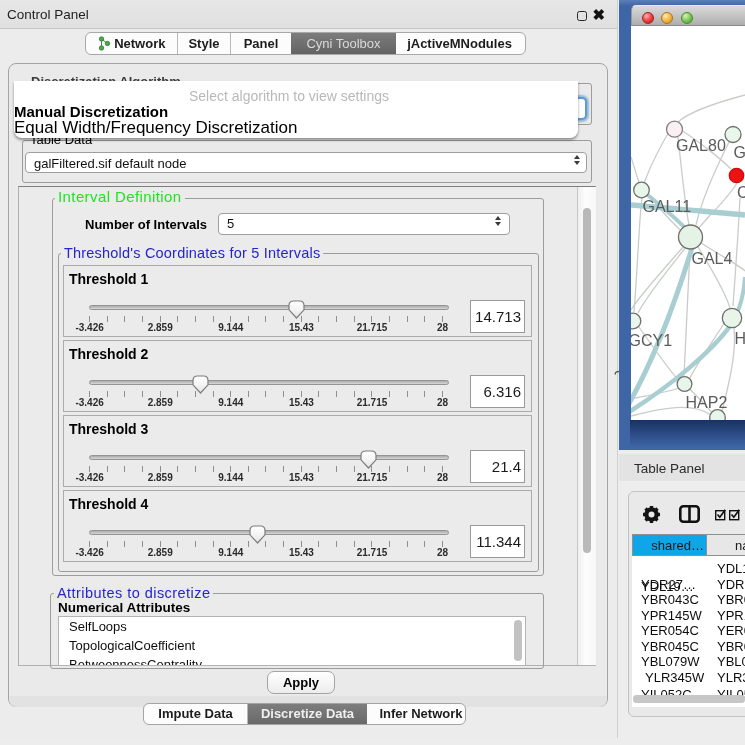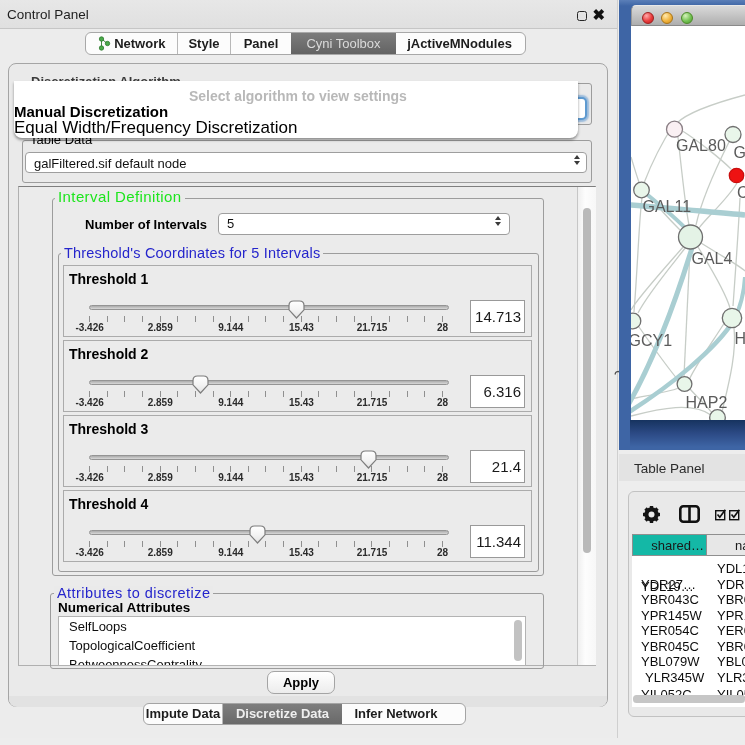--- a/index.html
+++ b/index.html
@@ -42,21 +42,21 @@
   Network</div><div class="seg" style="width:53px;border-right:1px solid #b8b8b8;">Style</div><div class="seg" style="width:60px;">Panel</div><div class="seg" style="width:105px;background:linear-gradient(#7c7c7c,#636363);color:#dadada;font-weight:500;">Cyni Toolbox</div><div class="seg" style="width:127px;">jActiveMNodules</div>
 </div>
 
 <div class="abs" style="left:8px;top:63px;width:600px;height:644px;border:1px solid #a5a5a5;border-radius:8px;background:#eaeaea;box-sizing:border-box;"></div>
 
 <div class="gb" style="left:22px;top:83px;width:568px;height:40px;"></div>
 <div class="abs" style="left:450px;top:97px;width:133px;height:19px;background:#fff;border:2px solid #5e9ad0;border-radius:5px;box-shadow:0 0 1.5px 2px rgba(110,162,212,.65);"></div>
 <div class="gl" style="left:28px;top:74.5px;color:#3b3b3b;background:transparent;font-weight:700;font-size:13px;">Discretization Algorithm</div>
 
 <div class="abs" style="left:14px;top:81px;width:564px;height:56.5px;background:#fff;border-radius:0 0 8px 8px;box-shadow:0 2px 3px rgba(0,0,0,0.4);z-index:3;"></div>
-<div class="abs" style="left:189px;top:88px;font-size:14px;font-weight:700;color:#b8b8b8;z-index:3;">Select algorithm to view settings</div>
+<div class="abs" style="left:189px;top:88px;font-size:14px;font-weight:400;color:#b8b8b8;z-index:3;">Select algorithm to view settings</div>
 <div class="abs" style="left:14px;top:103px;font-size:15px;font-weight:700;color:#000;z-index:3;">Manual Discretization</div>
 <div class="abs" style="left:14px;top:117.5px;font-size:17px;color:#000;z-index:3;">Equal Width/Frequency Discretization</div>
 
 <div class="gb" style="left:22px;top:140px;width:568px;height:41px;"></div>
 <div class="gl" style="left:27px;top:133px;color:#000;font-size:13px;background:transparent;">Table Data</div>
 <div class="combo" style="left:25px;top:152px;width:560px;height:19px;">
  <div class="ct">galFiltered.sif default node</div>
  <div class="carr" style="right:5px;top:2px;">
       <div class="u"></div>
       <div class="d"></div>
@@ -172,21 +172,21 @@
 <div class="abs" style="left:58px;top:616px;width:468px;height:50px;background:#fff;border:1px solid #b3b3b3;overflow:hidden;box-sizing:border-box;">
  <div style="position:absolute;left:10px;top:-0.5px;font-size:13px;line-height:19.4px;color:#0d0d0d;">SelfLoops<br>TopologicalCoefficient<br>BetweennessCentrality</div>
  <div style="position:absolute;right:3px;top:3px;width:8px;height:41px;background:#c2c2c2;border-radius:4px;"></div>
 </div>
 
 <div class="abs" style="left:267px;top:671px;width:68px;height:23px;border:1px solid #a4a4a4;border-radius:7px;background:linear-gradient(#ffffff,#ececec);box-sizing:border-box;text-align:center;font-size:13px;font-weight:600;line-height:21px;color:#000;">Apply</div>
 
 <div class="abs" style="left:9px;top:696px;width:598px;height:10.5px;background:#e2e2e2;border-radius:0 0 8px 8px;"></div>
 
 <div class="abs" style="left:143px;top:703px;width:323px;height:22px;background:#fcfcfc;border:1px solid #a4a4a4;border-radius:6px;box-sizing:border-box;font-size:13px;font-weight:600;color:#1c1c1c;line-height:20px;white-space:nowrap;">
-<div class="seg" style="width:79px;border-right:1px solid #b8b8b8;">Impute Data</div><div class="seg" style="width:119px;background:linear-gradient(#7e7e7e,#696969);color:#efefef;">Discretize Data</div><div class="seg" style="width:108px;">Infer Network</div>
+<div class="seg" style="width:104px;border-right:1px solid #b8b8b8;">Impute Data</div><div class="seg" style="width:119px;background:linear-gradient(#7e7e7e,#696969);color:#efefef;">Discretize Data</div><div class="seg" style="width:108px;">Infer Network</div>
 </div>
 
 <svg class="abs" style="left:614px;top:369px;" width="7" height="7">
     <path d="M1,5.5 Q1.8,1.8 4.6,2.8 L5.6,1.6" stroke="#4a4a4a" fill="none" stroke-width="1.2"></path>
   </svg>
 
 <div class="abs" style="left:619px;top:0;width:126px;height:450px;background:linear-gradient(180deg,#5b7fb8 0,#3e65a5 6px);"></div>
 <div class="abs" style="left:630px;top:420px;width:115px;height:30px;background:linear-gradient(180deg,#16335f 0%,#2c4a85 45%,#3e65a5 90%);"></div>
 
 <div class="abs" style="left:631px;top:5px;width:114px;height:21px;background:linear-gradient(#dadada,#aeaeae);border-bottom:1px solid #8a8a8a;border-left:1px solid #989898;border-top:1px solid #e8e8e8;border-top-left-radius:5px;box-sizing:border-box;"></div>
@@ -270,21 +270,21 @@
   <line x1="61.5" y1="15.3" x2="61.5" y2="30.7"></line>
  </g>
  <g fill="none" stroke="#111" stroke-width="1.4">
   <rect x="87.7" y="19.7" width="9" height="9"></rect>
   <path d="M89.5,23.5 L91.8,26.2 L97.3,18.8" stroke-width="1.7"></path>
   <rect x="101.7" y="19.7" width="9" height="9"></rect>
   <path d="M103.5,23.5 L105.8,26.2 L111.3,18.8" stroke-width="1.7"></path>
  </g>
 </svg>
 
-<div class="abs" style="left:632px;top:534px;width:75px;height:22px;background:#14b8a6;border:1px solid #8f8f8f;box-sizing:border-box;font-size:13px;color:#1a1a1a;text-align:right;line-height:21px;padding-right:2px;">shared…</div>
+<div class="abs" style="left:632px;top:534px;width:75px;height:22px;background:#0ea5e9;border:1px solid #8f8f8f;box-sizing:border-box;font-size:13px;color:#1a1a1a;text-align:right;line-height:21px;padding-right:2px;">shared…</div>
 <div class="abs" style="left:707px;top:534px;width:38px;height:22px;background:#e7e7e7;border-top:1px solid #8f8f8f;border-bottom:1px solid #8f8f8f;box-sizing:border-box;"></div>
 <div class="abs" style="left:735px;top:538px;font-size:13px;color:#1a1a1a;">na</div>
 
 <div class="abs" style="left:632px;top:556px;width:113px;height:151px;background:#fff;overflow:hidden;">
 <div class="row" style="left:9px;top:5.3px;margin-top:18px;">YDL19…</div>
 <div class="row" style="left:85px;top:5.3px;">YDL19</div>
 <div class="row" style="left:9px;top:20.8px;">YDR27…</div>
 <div class="row" style="left:85px;top:20.8px;">YDR27</div>
 <div class="row" style="left:9px;top:36.2px;">YBR043C</div>
 <div class="row" style="left:85px;top:36.2px;">YBR04</div>

